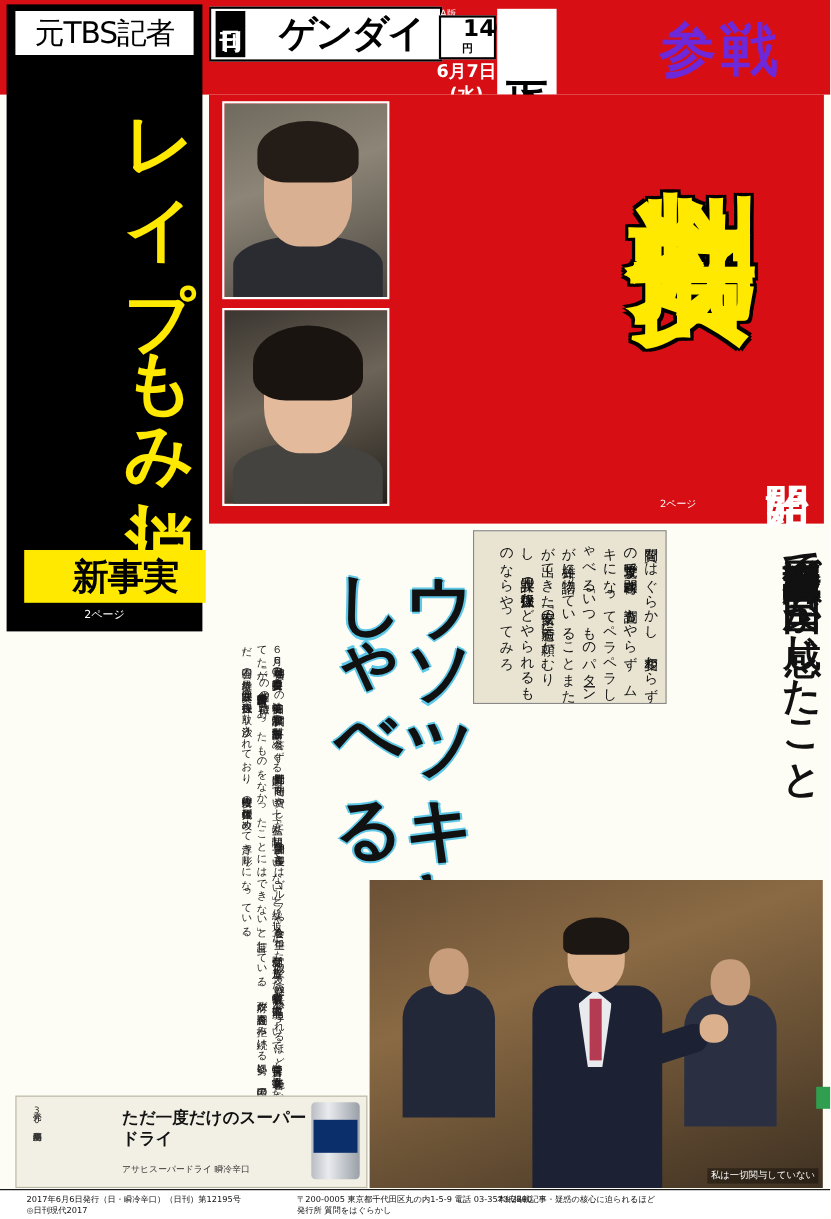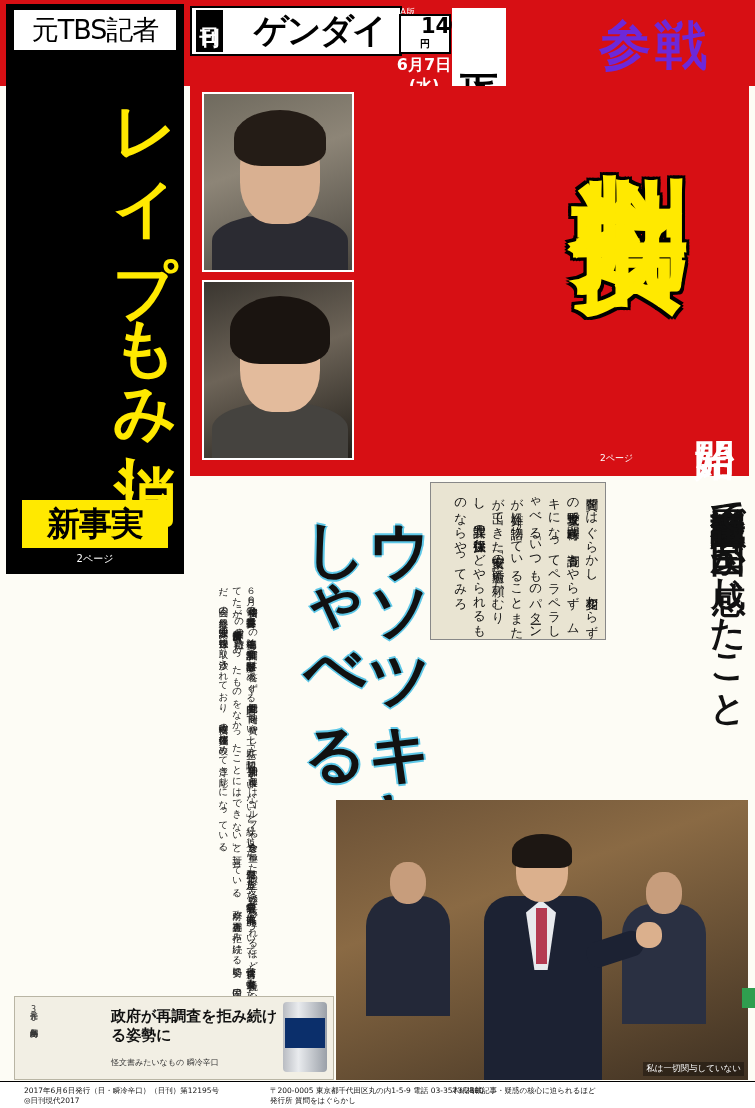--- a/index.html
+++ b/index.html
@@ -58,21 +58,21 @@
     writing-mode: vertical-rl;
     text-orientation: upright;
     display: flex;
     justify-content: center;
   }
   .newfact-band {
     position: absolute;
     left: 22px; top: 500px;
     width: 146px; height: 48px;
     background: #ffe900;
-    display: flex; align-items: center; justify-content: center;
+    display: flex; align-items: center; justify-content: center; padding-left: 19px;
   }
   .newfact-band span {
     font-weight: bold;
     font-size: 33px;
     color: #000;
     letter-spacing: -1px;
   }
   .page-ref-left {
     position: absolute;
     left: 22px; top: 552px;
@@ -504,22 +504,22 @@
 
   <div class="kake-headline">加計疑獄国会審議で国民が感じたこと</div>
   <div class="summary-box">質問をはぐらかし、相変わらずの野党攻撃で時間稼ぎ。調査もやらず、ムキになってペラペラしゃべる「いつものパターン」が雄弁に物語っていることまた昭恵夫人が出てきた「安倍家の癒着」に頼かむりし、共謀罪の強行採決などやられるものならやってみろ</div>
   <div class="usotsuki">ウソツキと犯罪者はよくしゃべる</div>
 
   <div class="body-text">６月６日の参院厚労委員会で、安倍首相は加計学園の獣医学部新設をめぐる問題について「私は一切関与していない」と繰り返した。野党側が追及した文部科学省の内部文書について、菅官房長官は「怪文書みたいなもの」と切り捨てたが、前川喜平前文科次官は「あったものをなかったことにはできない」と証言している。政府が再調査を拒み続ける姿勢に、国民の不信は高まるばかりだ。国会の最終盤、共謀罪法案の強行採決も取り沙汰されており、安倍政権の強権体質が改めて浮き彫りになっている。</div>
   <div class="body-text2">安倍首相はこの日も質問には答えず、野党批判に時間を費やした。加計学園の理事長とはゴルフや会食を重ねた「腹心の友」。疑惑の核心に迫られるほど、饒舌になるのがこの首相の特徴だ。</div>
 
   <div class="ad-box">
     <div class="ad-tag">発売30周年特別商品</div>
-    <div class="ad-copy">政府が再調査を拒み続ける姿勢に</div>
-    <div class="ad-sub">怪文書みたいなもの 瞬冷辛口</div>
+    <div class="ad-copy">ただ一度だけのスーパードライ</div>
+    <div class="ad-sub">アサヒスーパードライ 瞬冷辛口</div>
     <div class="ad-can">
       <div class="ad-can-label"></div>
     </div>
   </div>
 
   <div class="diet-photo">
     <div class="d-bg-figure" style="left:30px; top:96px;"></div>
     <div class="d-bg-head" style="left:54px; top:62px;"></div>
     <div class="d-bg-figure" style="left:286px; top:104px; background:#2a3042;"></div>
     <div class="d-bg-head" style="left:310px; top:72px;"></div>

